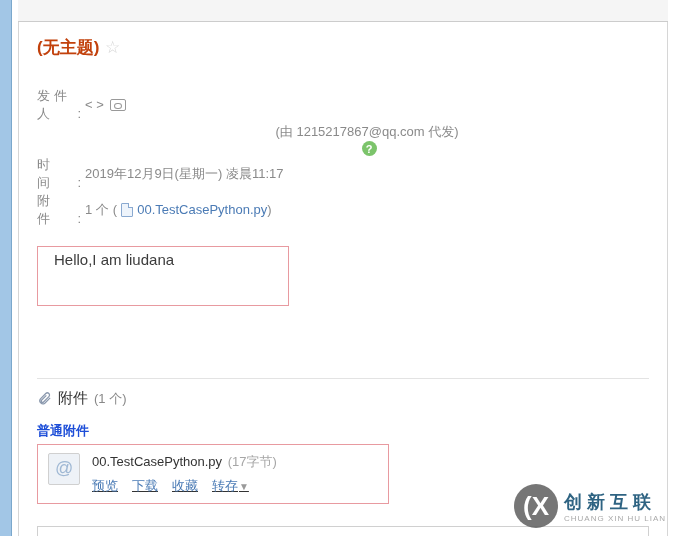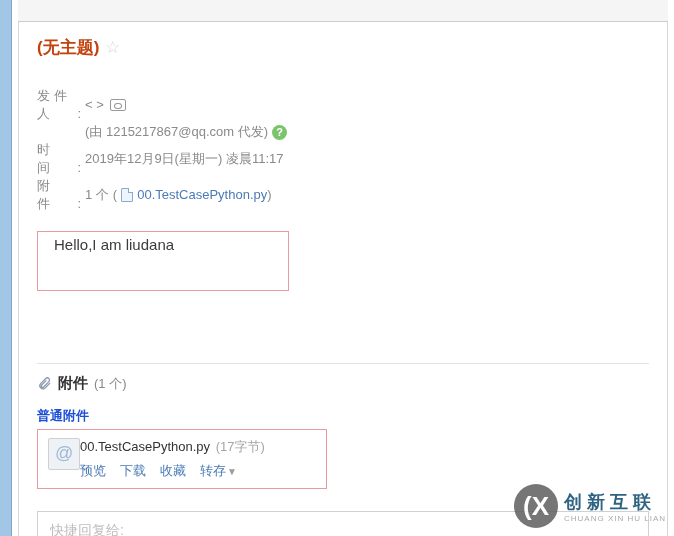--- a/index.html
+++ b/index.html
@@ -18,30 +18,30 @@
 .contact-icon { display:inline-block; width:16px; height:12px; border:1px solid #999; border-radius:2px; margin-left:6px; position:relative; }
 .contact-icon::after{content:"";position:absolute;left:3px;top:3px;width:6px;height:4px;border:1px solid #999;border-radius:50%/60%;}
 .help-badge { display:inline-flex; align-items:center; justify-content:center; width:15px; height:15px; border-radius:50%; background:#7cc46b; color:#fff; font-size:11px; font-weight:bold; margin-left:4px; }
 .file-ico { display:inline-block; width:12px; height:14px; border:1px solid #8aa9d0; border-radius:1px; margin:0 4px; vertical-align:-2px; background:linear-gradient(#eef4fb,#eef4fb); position:relative;}
 .file-ico::after{content:"";position:absolute;right:-1px;top:-1px;width:4px;height:4px;background:#fff;border-left:1px solid #8aa9d0;border-bottom:1px solid #8aa9d0;}
 .body-box { margin-top:18px; border:1px solid #e89aa0; padding:4px 16px; width:252px; min-height:60px; }
 .body-box p { color:#3c3c3c; font-size:15px; }
 .attach-section { margin-top:72px; border-top:1px solid #e3e3e3; padding-top:10px; }
 .attach-hdr { display:flex; align-items:center; gap:6px; font-size:15px; color:#333; }
 .attach-hdr .clip { width:15px; height:15px; display:inline-block; }
-.attach-hdr b { font-weight:bold; }
+.attach-hdr b { font-weight:normal; }
 .attach-hdr .cnt { color:#888; font-size:13px; }
 .attach-sub { margin-top:14px; font-weight:bold; color:#1d4ed8; font-size:13px; }
-.attach-item { margin-top:4px; border:1px solid #e89aa0; padding:8px 10px; width:290px; display:flex; align-items:flex-start; }
+.attach-item { margin-top:4px; border:1px solid #e89aa0; padding:8px 10px; width:352px; display:flex; align-items:flex-start; gap:12px; }
 .page-ico { width:32px; height:32px; border:1px solid #d0d0d0; border-radius:2px; background:#eef2f7; position:relative; overflow:hidden;}
 .page-ico::after{content:"@";position:absolute;left:6px;top:4px;font-size:18px;color:#9fb8d4;}
 .attach-info { flex:1; }
 .attach-name { color:#333; }
 .attach-size { color:#a6a6a6; margin-left:2px; }
-.attach-ops { margin-top:6px; display:flex; gap:14px; font-size:13px; }
+.attach-ops { margin-top:6px; display:flex; gap:14px; font-size:13px;text-decoration:underline; }
 .attach-ops a { color:#4b7bb5; text-decoration:none; }
 .chev { font-size:10px; color:#9a9a9a; margin-left:1px;}
 .reply-bar { margin-top:22px; border:1px solid #d0d0d0; border-bottom:none; padding:10px 12px; height:40px; color:#bdbdbd; background:#fff; }
 .reply-bar input { width:100%; border:none; outline:none; font-size:14px; color:#555; }
 .reply-bar input::placeholder{color:#bdbdbd;}
 .watermark { position:absolute; right:8px; bottom:8px; display:flex; align-items:center; gap:6px; opacity:0.86;}
 .wm-logo { width:44px; height:44px; border-radius:50%; background:#606060; color:#fff; display:flex; align-items:center; justify-content:center; font-size:26px; font-weight:bold;}
 .wm-txt .l1{font-size:18px;font-weight:bold;color:#0c4a6e;letter-spacing:5px;}
 .wm-txt .l2{font-size:8px;color:#9a9a9a;letter-spacing:1px;}
 </style>
@@ -59,21 +59,21 @@
       <span class="subject">(无主题)</span>
       <span class="star">☆</span>
     </div>
 
     <div class="meta">
       <div class="row">
         <span class="label">发件人:</span>
         <span class="val">&lt; &gt;</span>
         <span class="contact-icon"></span>
       </div>
-      <div class="row" style="padding-left:48px;">
+      <div class="row" style="padding-left:48px;flex-direction:column;">
         <span class="val">(由 1215217867@qq.com 代发)</span>
         <span class="help-badge">?</span>
       </div>
       <div class="row">
         <span class="label">时　间:</span>
         <span class="val">2019年12月9日(星期一) 凌晨11:17</span>
       </div>
       <div class="row">
         <span class="label">附　件:</span>
         <span class="val">1 个</span>

